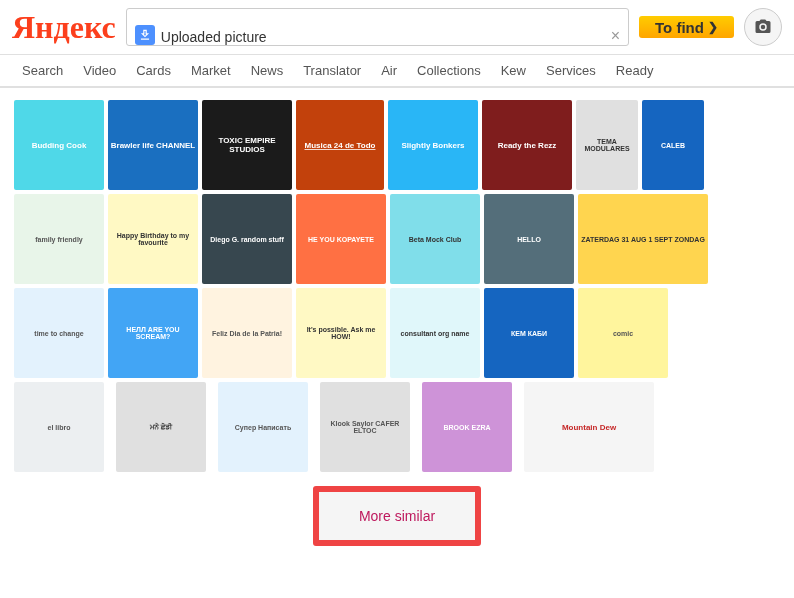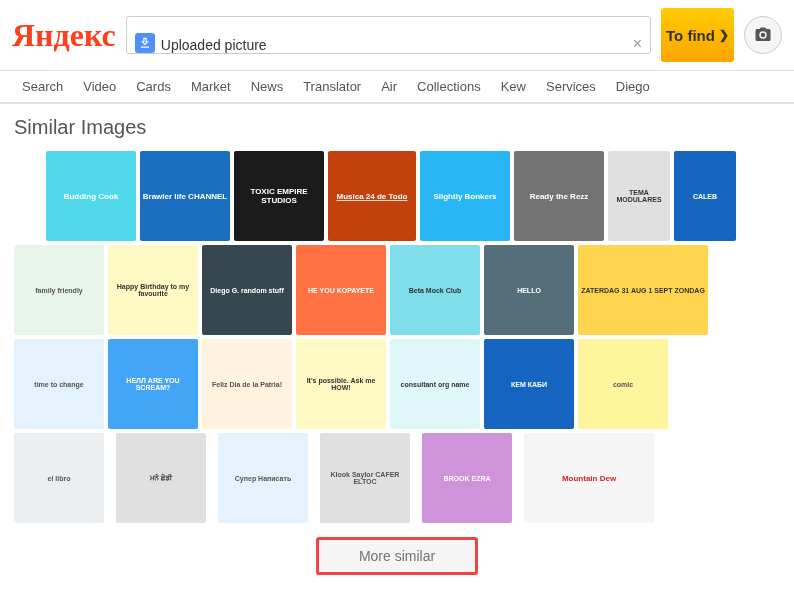--- a/index.html
+++ b/index.html
@@ -6,37 +6,37 @@
     body { font-family: Arial, sans-serif; font-size: 13px; background: #fff; color: #333; width: 794px; }
 
     
     .header { display: flex; align-items: center; padding: 8px 12px; gap: 10px; border-bottom: 1px solid #e0e0e0; }
     .logo { font-size: 32px; font-weight: bold; color: #fc3f1d; font-family: 'Times New Roman', serif; flex-shrink: 0; }
     .search-bar { display: flex; align-items: flex-end; border: 1px solid #ccc; border-radius: 3px; flex: 1; height: 38px; padding: 0 8px; gap: 6px; background: #fff; }
     .search-bar-icon { width: 20px; height: 20px; background: #4d90fe; border-radius: 3px; flex-shrink: 0; display: flex; align-items: center; justify-content: center; }
     .search-bar-icon svg { width: 14px; height: 14px; fill: white; }
     .search-bar-text { flex: 1; font-size: 14px; color: #333; }
     .search-bar-close { color: #999; cursor: pointer; font-size: 16px; }
-    .to-find-btn { background: linear-gradient(to bottom, #ffcc00, #ffa500); border: none; border-radius: 3px; padding: 0 5px; height: 54px; font-size: 15px; font-weight: bold; color: #333; cursor: pointer; display: flex; align-items: center; gap: 4px; }
+    .to-find-btn { background: linear-gradient(to bottom, #ffcc00, #ffa500); border: none; border-radius: 3px; padding: 0 16px; height: 22px; font-size: 15px; font-weight: bold; color: #333; cursor: pointer; display: flex; align-items: center; gap: 4px; }
     .to-find-btn::after { content: '❯'; font-size: 12px; }
     .camera-btn { width: 38px; height: 38px; border: 1px solid #ccc; border-radius: 50%; background: #f5f5f5; display: flex; align-items: center; justify-content: center; cursor: pointer; flex-shrink: 0; }
 
     
     .nav { display: flex; align-items: center; padding: 0 12px; border-bottom: 2px solid #e0e0e0; gap: 0; }
     .nav-item { padding: 8px 10px; font-size: 13px; color: #555; cursor: pointer; text-decoration: none; white-space: nowrap; }
     .nav-item.active { color: #fc3f1d; border-bottom: 2px solid #fc3f1d; margin-bottom: -2px; font-weight: bold; }
 
     
     .main { padding: 12px 14px; }
     .section-title { font-size: 20px; color: #555; margin-bottom: 12px; }
     .img-item { overflow: hidden; border-radius: 2px; flex-shrink: 0; }
 
     
     .more-similar-row { text-align: center; margin: 14px 0 8px; }
-    .more-similar-btn { background: #f5f5f5; border: 3px solid #ef4444; border-radius: 3px; padding: 8px 40px; font-size: 14px; color: #737373; cursor: pointer; }
+    .more-similar-btn { background: #f5f5f5; border: 6px solid #ef4444; border-radius: 3px; padding: 16px 40px; font-size: 14px; color: #be185d; cursor: pointer; }
 
     
     .img-placeholder { display: flex; align-items: center; justify-content: center; font-size: 9px; font-weight: bold; color: rgba(255,255,255,0.8); text-align: center; padding: 2px; }
   </style>
 </head>
 <body>
 
 <div class="header">
   <div class="logo">
     <span style="color:#fc3f1d;">Яндекс</span>
@@ -65,43 +65,42 @@
   <a class="nav-item">Search</a>
   <a class="nav-item">Video</a>
   <a class="nav-item">Cards</a>
   <a class="nav-item">Market</a>
   <a class="nav-item">News</a>
   <a class="nav-item">Translator</a>
   <a class="nav-item">Air</a>
   <a class="nav-item">Collections</a>
   <a class="nav-item">Kew</a>
   <a class="nav-item">Services</a>
-  <a class="nav-item">Diego</a>
+  <a class="nav-item">Ready</a>
 </nav>
 
 <div class="main">
-  <div class="section-title">Similar Images</div>
 
-  <div style="display:flex; gap:4px; margin-bottom:4px;margin-left:32px;">
+  <div style="display:flex; gap:4px; margin-bottom:4px;">
     <div class="img-item img-placeholder" style="width:90px;height:90px;background:#4fd8e8;">
         <span style="font-size:8px;color:#fff;text-align:center;">Budding Cook</span>
       </div>
     <div class="img-item img-placeholder" style="width:90px;height:90px;background:#1a6fc0;">
         <span style="font-size:8px;color:#fff;text-align:center;">Brawler life CHANNEL</span>
       </div>
     <div class="img-item img-placeholder" style="width:90px;height:90px;background:#1b1b1b;">
         <span style="font-size:8px;color:#fff;text-align:center;">TOXIC EMPIRE STUDIOS</span>
       </div>
     <div class="img-item img-placeholder" style="width:88px;height:90px;background:#c2410c;text-decoration:underline;">
         <span style="font-size:8px;color:#fff;text-align:center;">Musica 24 de Todo</span>
       </div>
     <div class="img-item img-placeholder" style="width:90px;height:90px;background:#29b6f6;">
         <span style="font-size:8px;color:#fff;text-align:left;">Slightly Bonkers</span>
       </div>
-    <div class="img-item img-placeholder" style="width:90px;height:90px;background:#737373;">
+    <div class="img-item img-placeholder" style="width:90px;height:90px;background:#7f1d1d;">
         <span style="font-size:8px;color:#fff;text-align:center;">Ready the Rezz</span>
       </div>
     <div class="img-item img-placeholder" style="width:62px;height:90px;background:#e0e0e0;">
         <span style="font-size:7px;color:#333;text-align:center;">TEMA MODULARES</span>
       </div>
     <div class="img-item img-placeholder" style="width:62px;height:90px;background:#1565c0;">
         <span style="font-size:7px;color:#fff;text-align:center;">CALEB</span>
       </div>
   </div>
 

